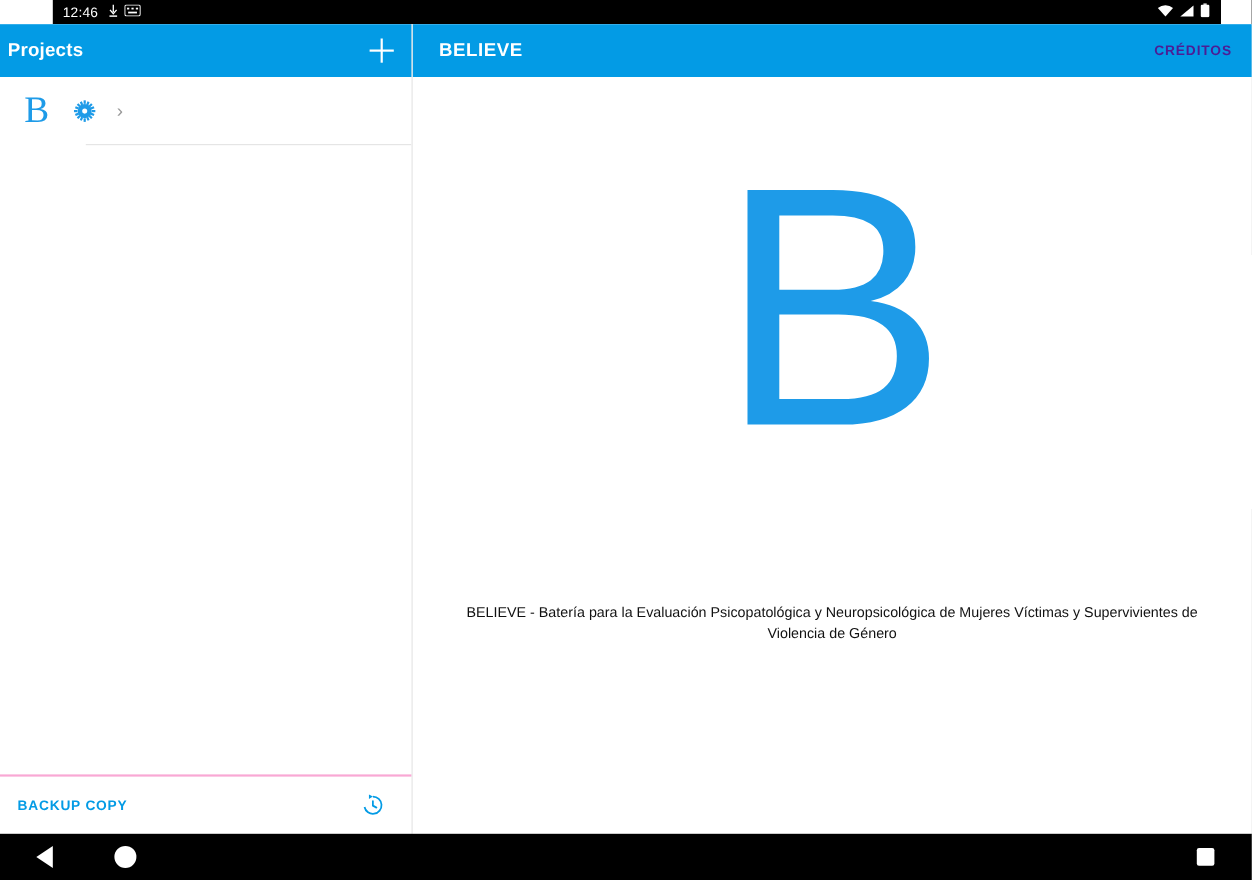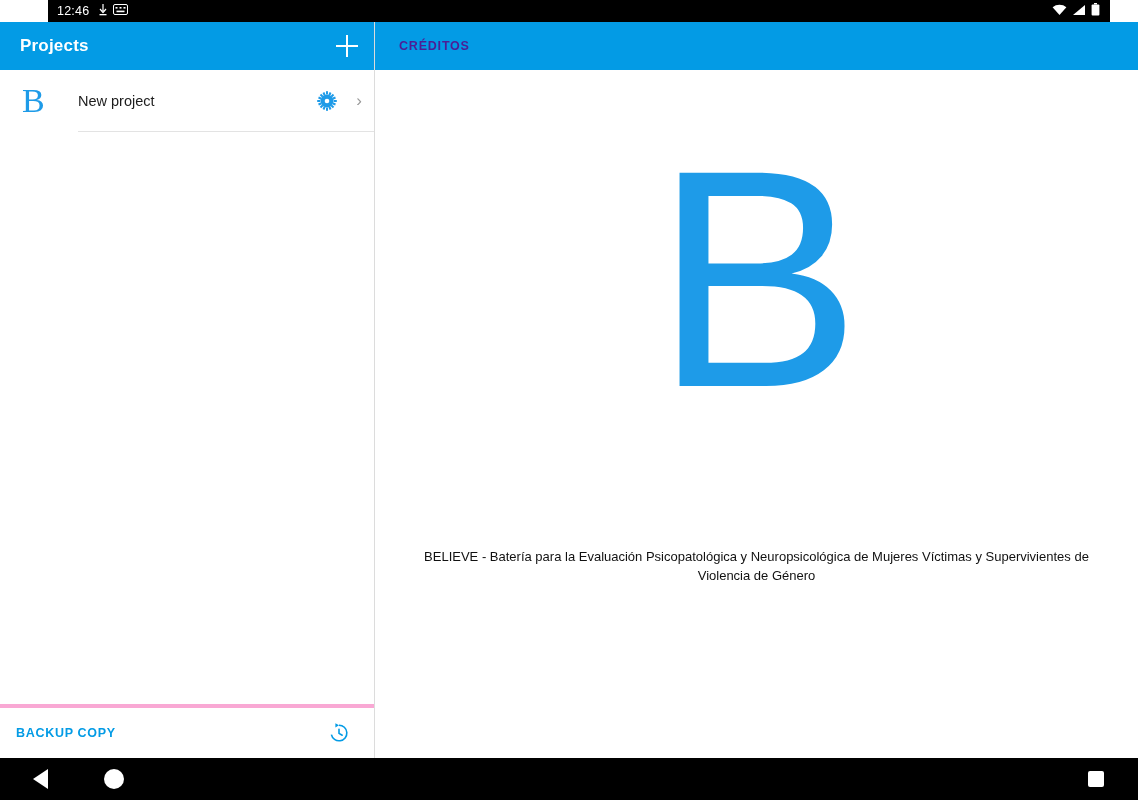--- a/index.html
+++ b/index.html
@@ -68,21 +68,21 @@
     border-right: 1px solid #dcdcdc;
     display: flex;
     flex-direction: column;
     position: relative;
   }
   .appbar-left {
     height: 48px;
     background: #039BE5;
     display: flex;
     align-items: center;
-    padding: 0 14px 0 20px;
+    padding: 0 14px 0 7px;
   }
   .appbar-left .title {
     color: #ffffff;
     font-size: 17px;
     font-weight: bold;
     letter-spacing: 0.2px;
     flex: 1 1 auto;
   }
   .plus-btn {
     width: 26px; height: 26px;
@@ -139,21 +139,21 @@
   }
   .row-divider {
     position: absolute;
     left: 78px; right: 0; bottom: 0;
     height: 1px;
     background: #e3e3e3;
   }
 
   .left-footer {
     height: 54px;
-    border-top: 4px solid #f9a8d4;
+    border-top: 2px solid #f9a8d4;
     display: flex;
     align-items: center;
     padding: 0 20px 0 16px;
     background: #ffffff;
   }
   .left-footer .backup-label {
     flex: 1 1 auto;
     color: #039BE5;
     font-size: 12.5px;
     font-weight: bold;
@@ -306,21 +306,20 @@
 
     <div class="left-pane">
       <div class="appbar-left">
         <span class="title">Projects</span>
         <span class="plus-btn"></span>
       </div>
 
       <div class="project-list">
         <div class="project-row">
           <span class="avatar">B</span>
-          <span class="pname">New project</span>
           <span class="gear-wrap">
             <svg width="20" height="20" viewBox="0 0 20 20">
               <g fill="#1E9BE8">
                 <circle cx="10" cy="10" r="6.4"></circle>
                 <g>
                   <rect x="9" y="0.2" width="2" height="3.2"></rect>
                   <rect x="9" y="16.6" width="2" height="3.2"></rect>
                   <rect x="0.2" y="9" width="3.2" height="2"></rect>
                   <rect x="16.6" y="9" width="3.2" height="2"></rect>
                   <rect x="9" y="0.8" width="2" height="3.2" transform="rotate(45 10 10)"></rect>
@@ -352,20 +351,21 @@
             <path d="M11 3.2 A7.8 7.8 0 1 1 3.4 12.6" fill="none" stroke="#039BE5" stroke-width="1.6"></path>
             <path d="M11 3.2 L7.4 1.2 L7.4 5.4 Z" fill="#039BE5"></path>
             <path d="M11 7.2 L11 11.4 L14.2 13.2" fill="none" stroke="#039BE5" stroke-width="1.6" stroke-linecap="round"></path>
           </svg>
         </span>
       </div>
     </div>
 
     <div class="right-pane">
       <div class="appbar-right">
+        <span class="title">BELIEVE</span>
         <span class="action">CRÉDITOS</span>
       </div>
       <div class="splash">
         <div class="big-b">B</div>
         <div class="splash-caption">BELIEVE - Batería para la Evaluación Psicopatológica y Neuropsicológica de Mujeres Víctimas y Supervivientes de Violencia de Género</div>
       </div>
     </div>
   </div>
 
   <div class="navbar">

